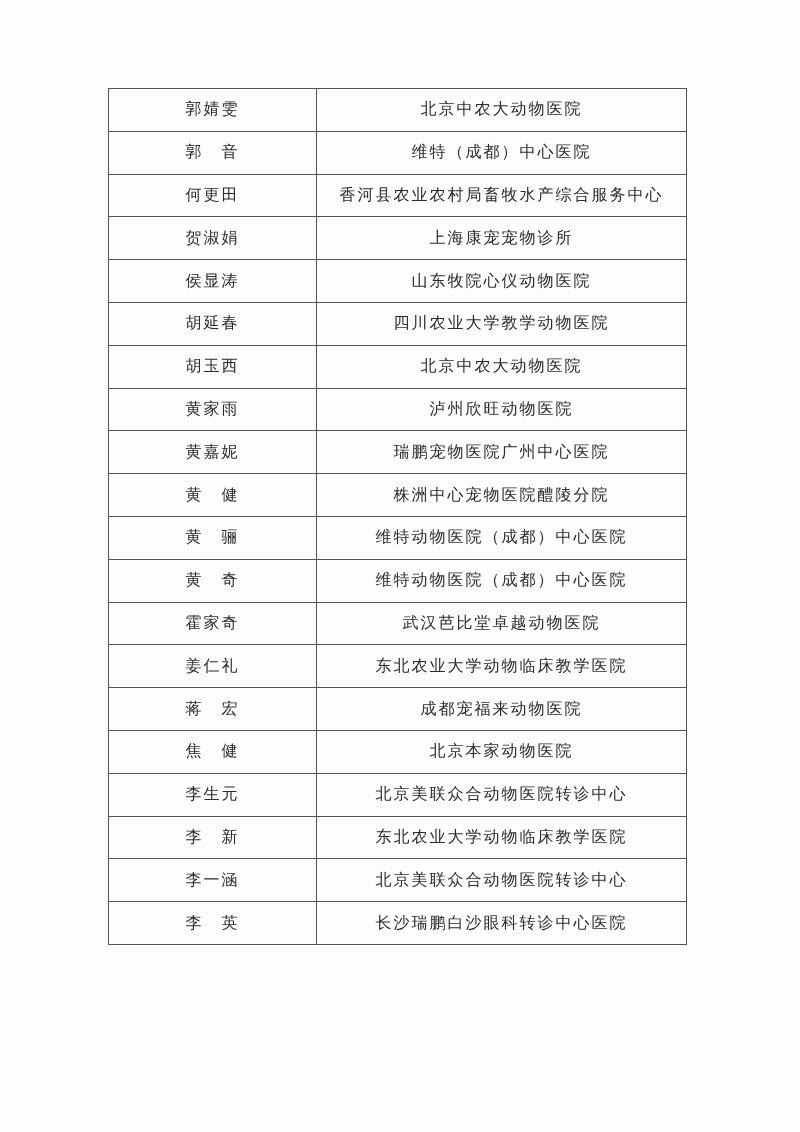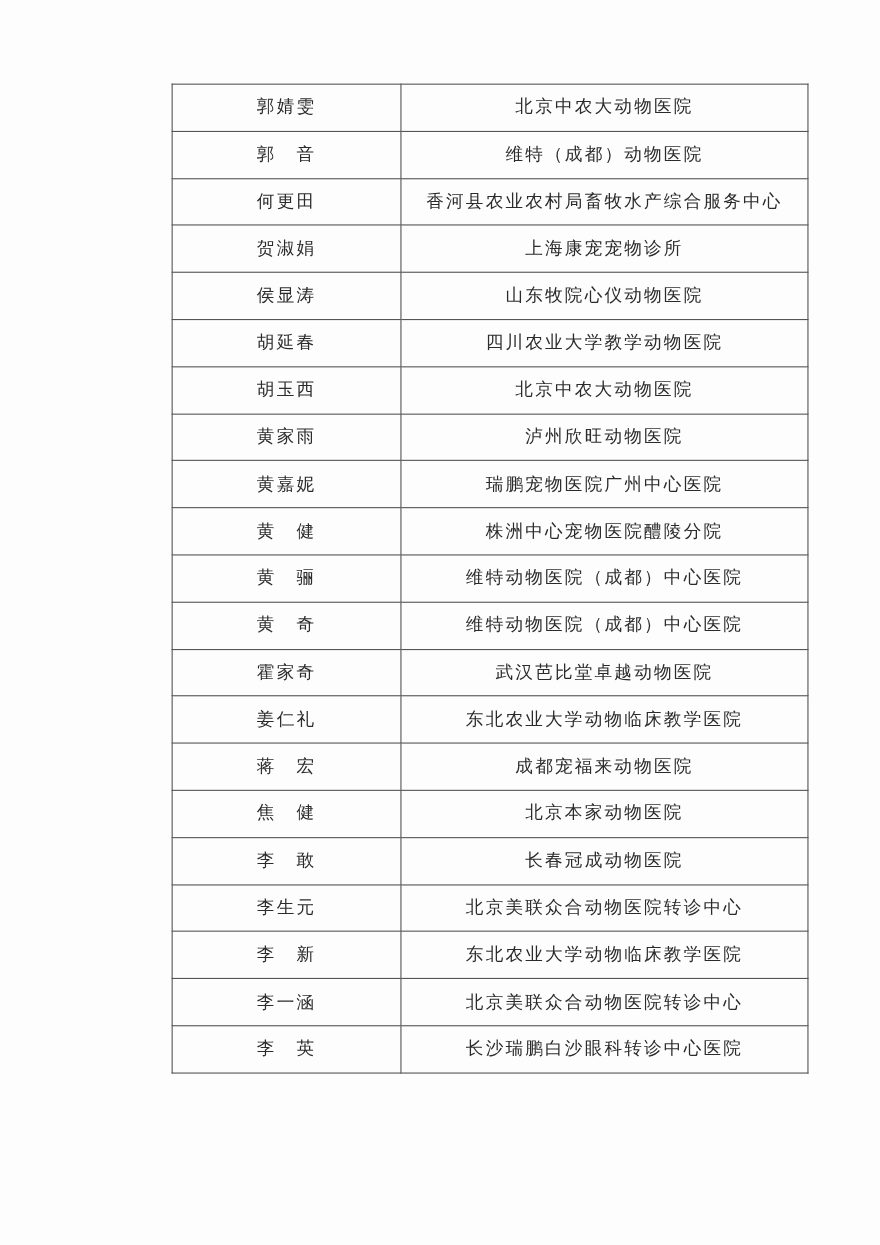--- a/index.html
+++ b/index.html
@@ -17,25 +17,24 @@
     }
     .page {
       position: absolute;
       left: 0; top: 0;
       width: 800px; height: 1132px;
       background: #fdfdfd;
     }
     table.roster {
       position: absolute;
       left: 108px;
-      top: 76px;
+      top: 88px;
       width: 578px;
       border-collapse: collapse;
       table-layout: fixed;
-      margin-left: 48px;
     }
     table.roster td {
       border: 1.2px solid #555;
       height: 41.8px;
       padding: 0;
       text-align: center;
       vertical-align: middle;
       font-size: 16px;
       letter-spacing: 2px;
       color: #2b2b2b;
@@ -52,21 +51,21 @@
       <col class="c-name">
       <col class="c-org">
     </colgroup>
     <tbody>
       <tr>
           <td>郭婧雯</td>
           <td>北京中农大动物医院</td>
         </tr>
       <tr>
           <td>郭　音</td>
-          <td>维特（成都）动物医院</td>
+          <td>维特（成都）中心医院</td>
         </tr>
       <tr>
           <td>何更田</td>
           <td>香河县农业农村局畜牧水产综合服务中心</td>
         </tr>
       <tr>
           <td>贺淑娟</td>
           <td>上海康宠宠物诊所</td>
         </tr>
       <tr>
@@ -111,24 +110,20 @@
         </tr>
       <tr>
           <td>蒋　宏</td>
           <td>成都宠福来动物医院</td>
         </tr>
       <tr>
           <td>焦　健</td>
           <td>北京本家动物医院</td>
         </tr>
       <tr>
-          <td>李　敢</td>
-          <td>长春冠成动物医院</td>
-        </tr>
-      <tr>
           <td>李生元</td>
           <td>北京美联众合动物医院转诊中心</td>
         </tr>
       <tr>
           <td>李　新</td>
           <td>东北农业大学动物临床教学医院</td>
         </tr>
       <tr>
           <td>李一涵</td>
           <td>北京美联众合动物医院转诊中心</td>

